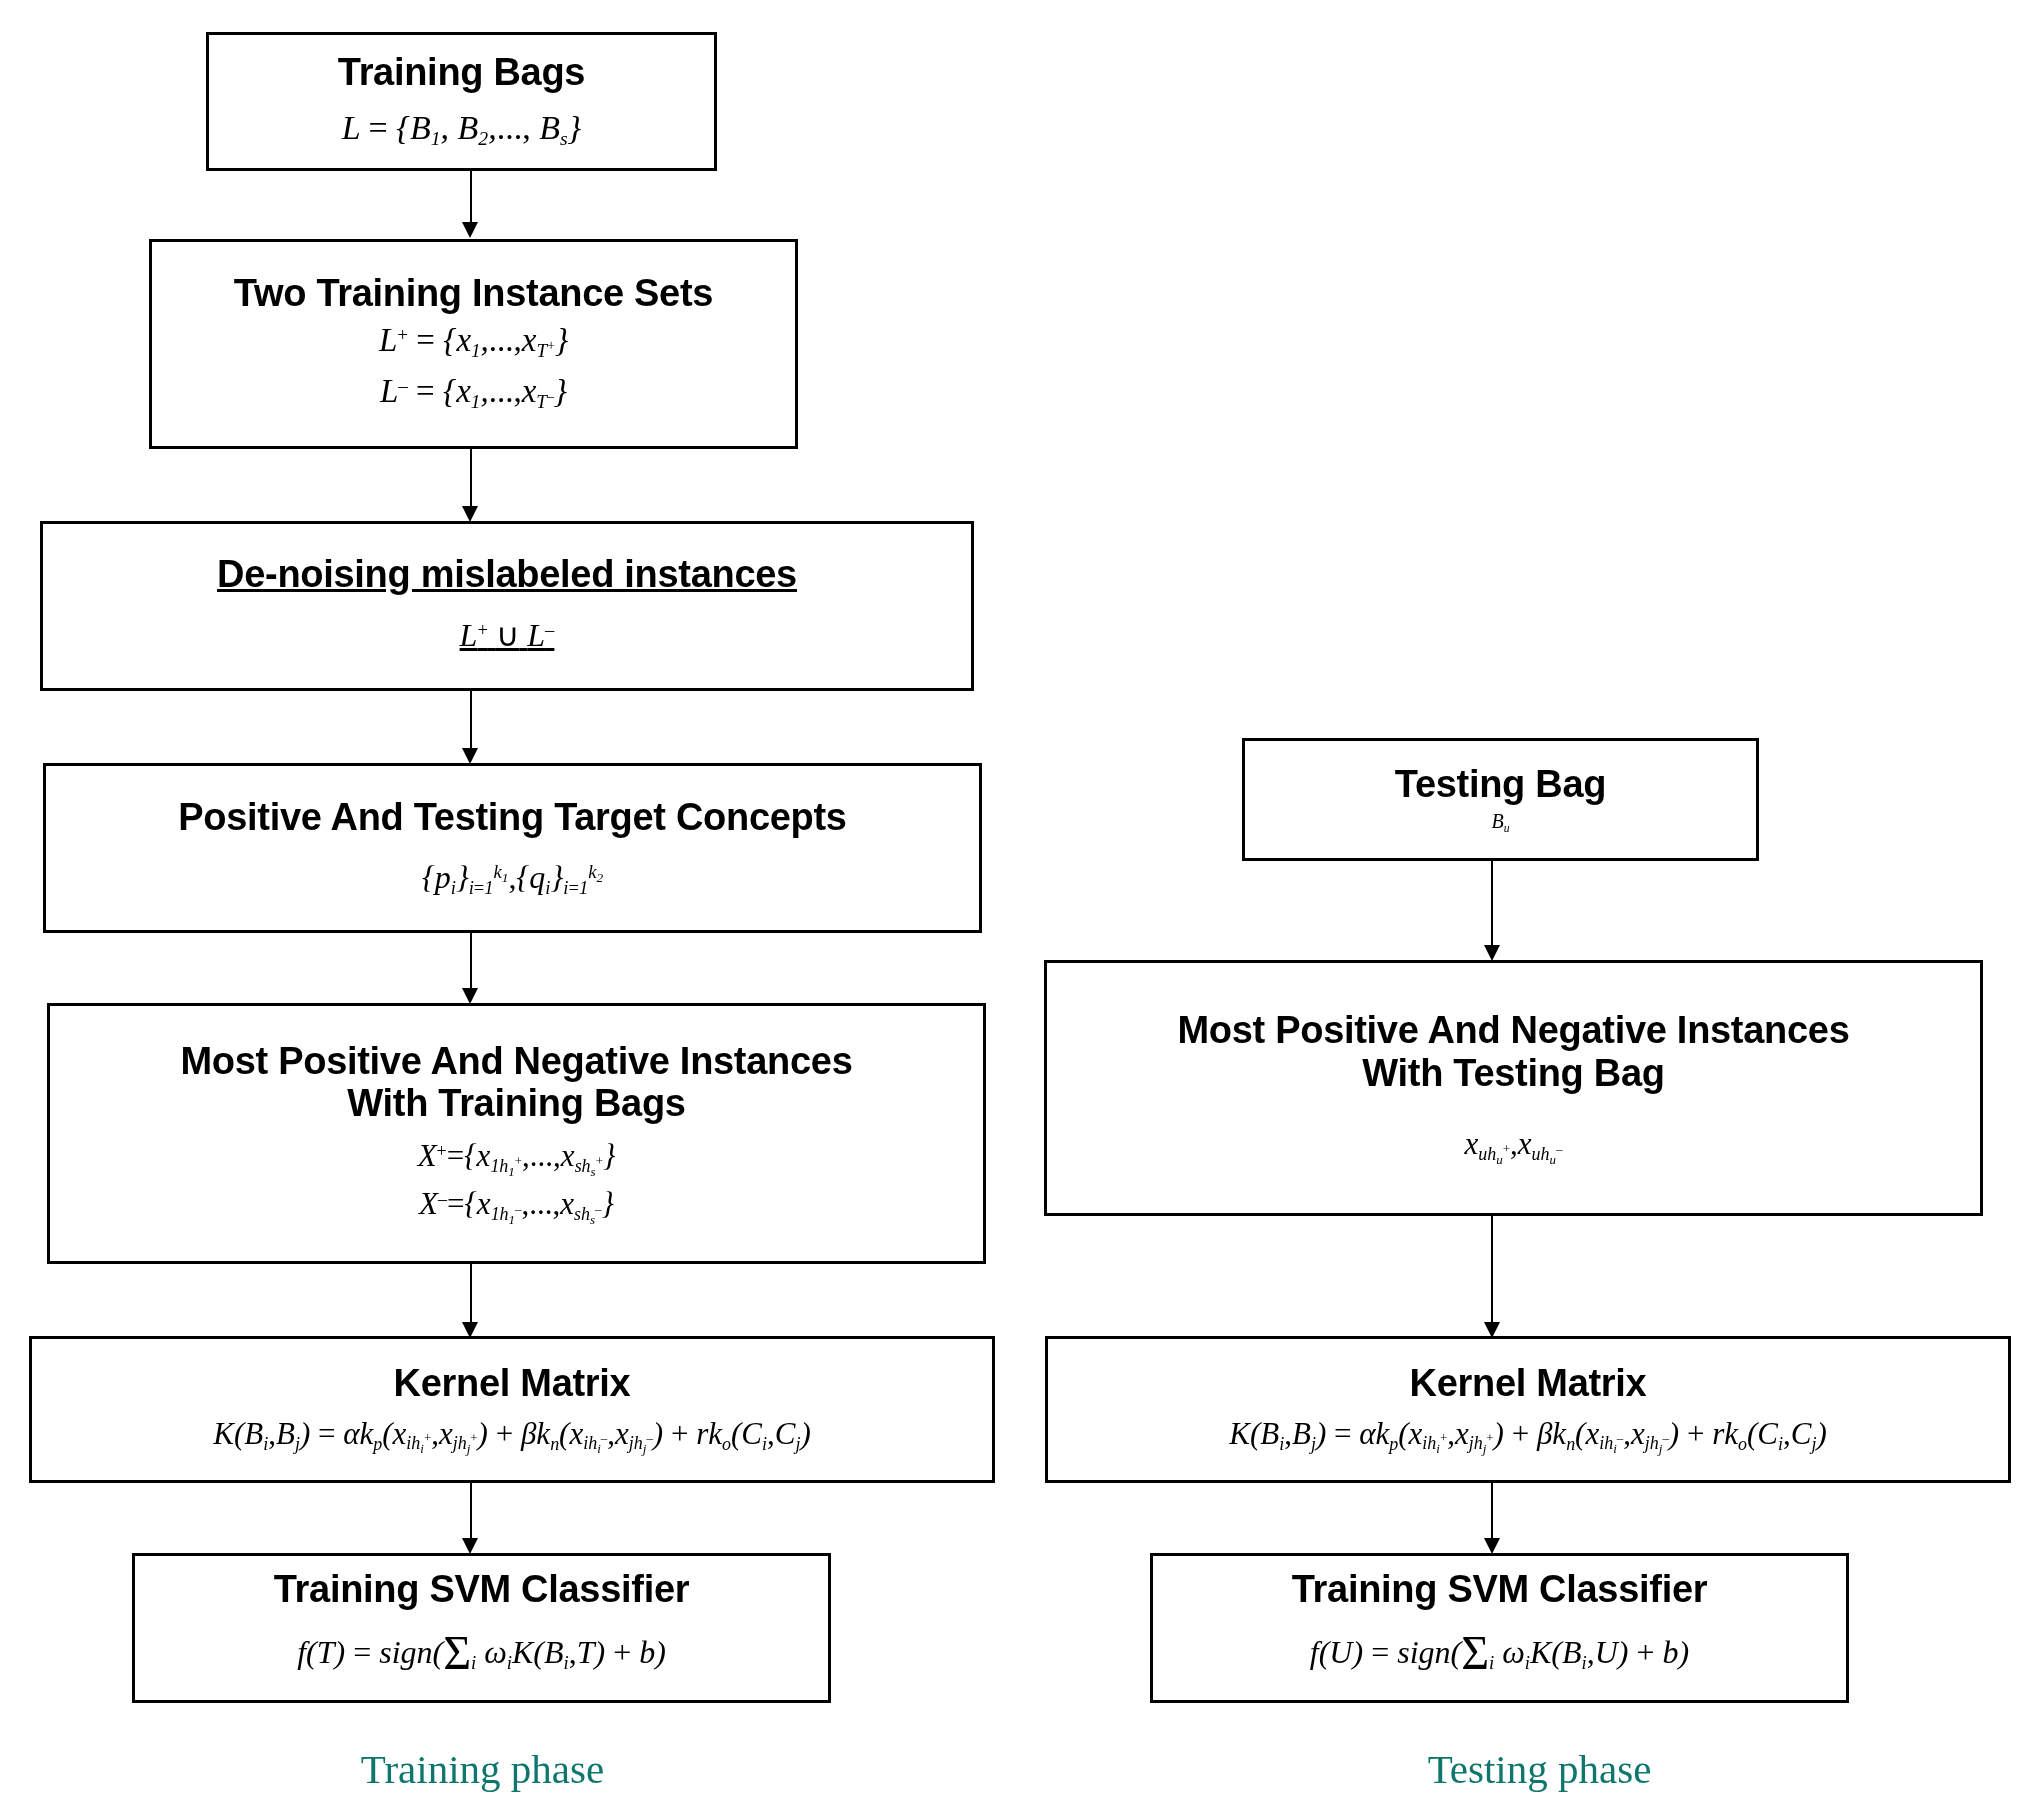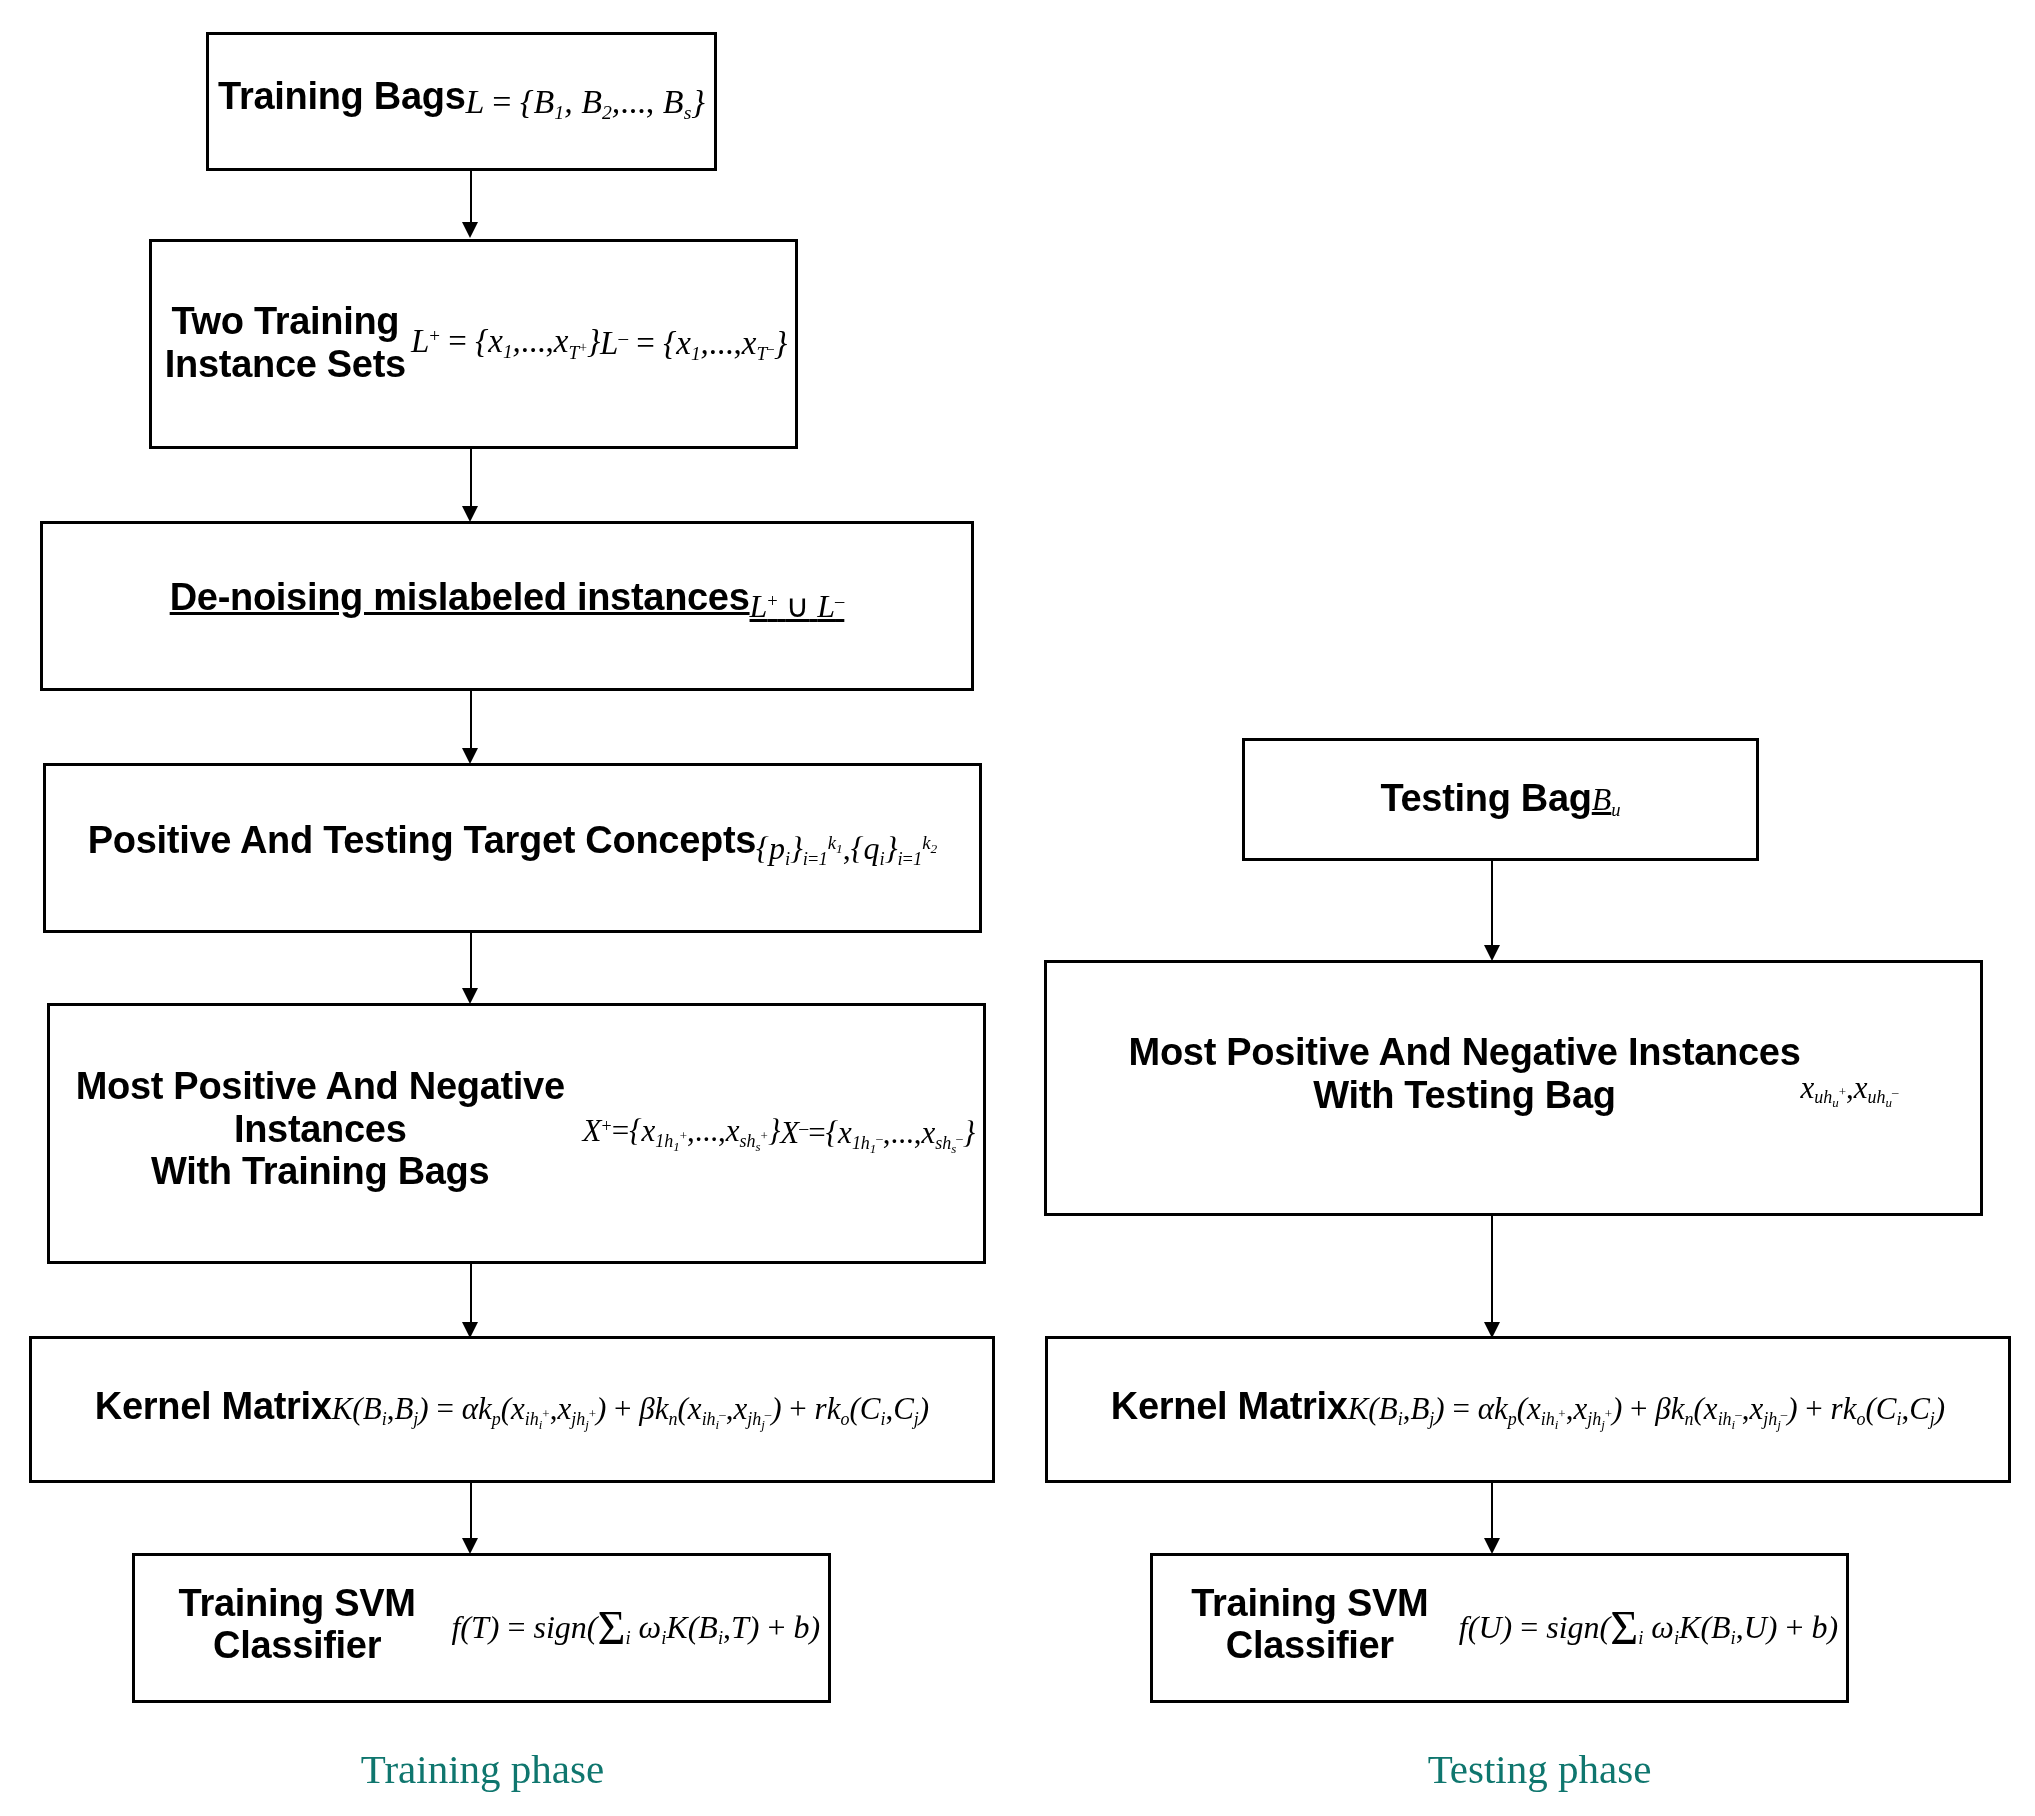--- a/index.html
+++ b/index.html
@@ -14,20 +14,21 @@
     background: #ffffff;
     font-family: "Liberation Sans", sans-serif;
     overflow: hidden;
   }
   .node {
     position: absolute;
     box-sizing: border-box;
     border: 3.9px solid #000000;
     background: #ffffff;
     display: flex;
+    flex-direction: column;
     align-items: center;
     justify-content: center;
     text-align: center;
     padding: 4.4px 7.8px;
   }
   .title {
     font-family: "Liberation Sans", sans-serif;
     font-weight: bold;
     color: #000000;
     letter-spacing: -0.3px;
@@ -153,21 +154,21 @@
     <div class="title" style="font-size:38px; margin-bottom:7.8px;">Training SVM Classifier</div>
     <div class="formula" style="font-size:32px;">
       <i>f</i>(<i>T</i>) <span class="op">=</span> <i>sign</i>(<span class="sigma">Σ</span><sub><i>i</i></sub> <i>ω</i><sub><i>i</i></sub><i>K</i>(<i>B</i><sub><i>i</i></sub><span class="op">,</span><i>T</i>) <span class="op">+</span> <i>b</i>)
     </div>
   </div>
 
   <div class="caption" style="left:299px; top:1745px; width:367px; font-size:41px;">Training phase</div>
 
   <div class="node" style="left:1242px; top:738px; width:517px; height:123px;">
     <div class="title" style="font-size:38px; margin-bottom:2px;">Testing Bag</div>
-    <div class="formula" style="font-size:32px;text-decoration:underline;">
+    <div class="formula" style="font-size:20px;">
       <i>B</i><sub><i>u</i></sub>
     </div>
   </div>
 
   <div class="connector" style="left:1491px; top:861px; height:93px;"></div>
   <div class="arrowhead" style="left:1484px; top:945px;"></div>
 
   <div class="node" style="left:1044px; top:960px; width:939px; height:256px;">
     <div class="title" style="font-size:38px; margin-bottom:28px;">Most Positive And Negative Instances
 With Testing Bag</div>

